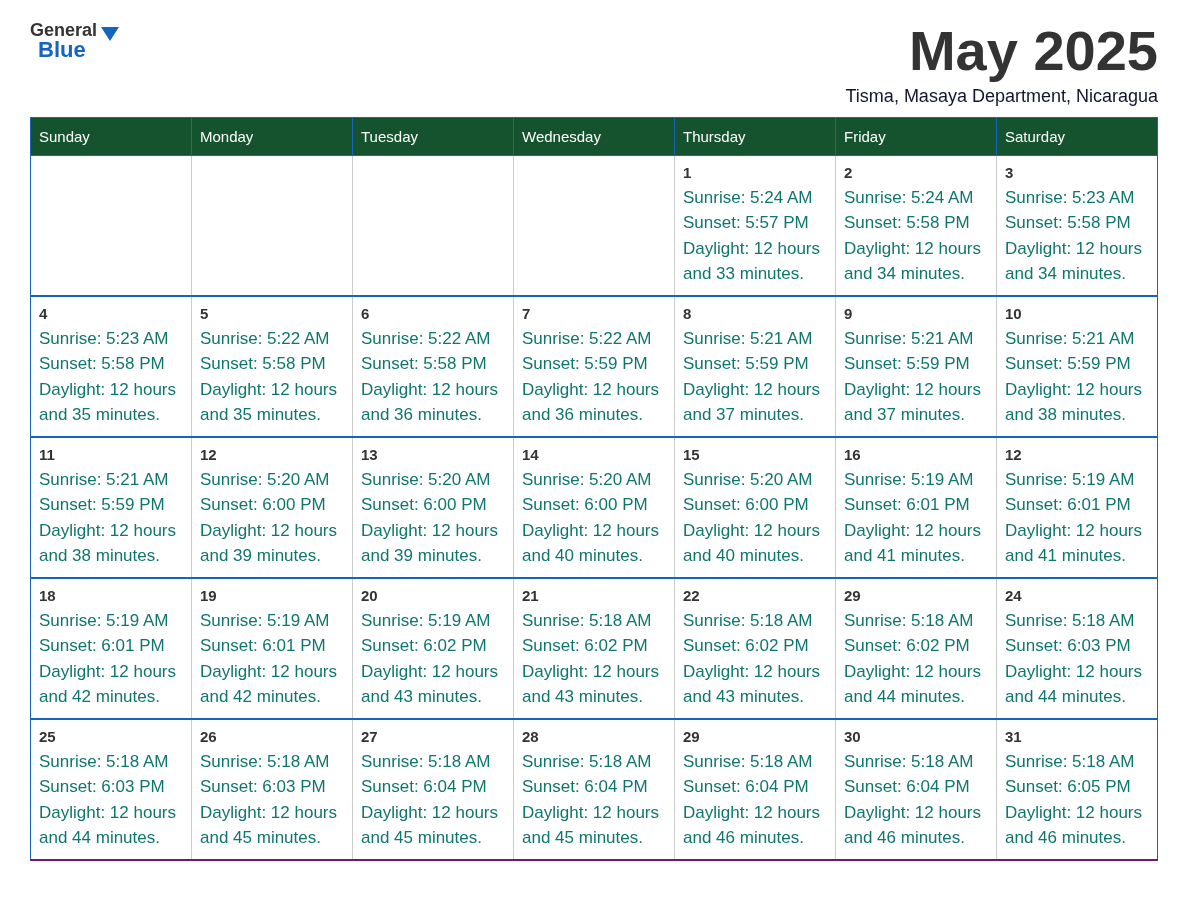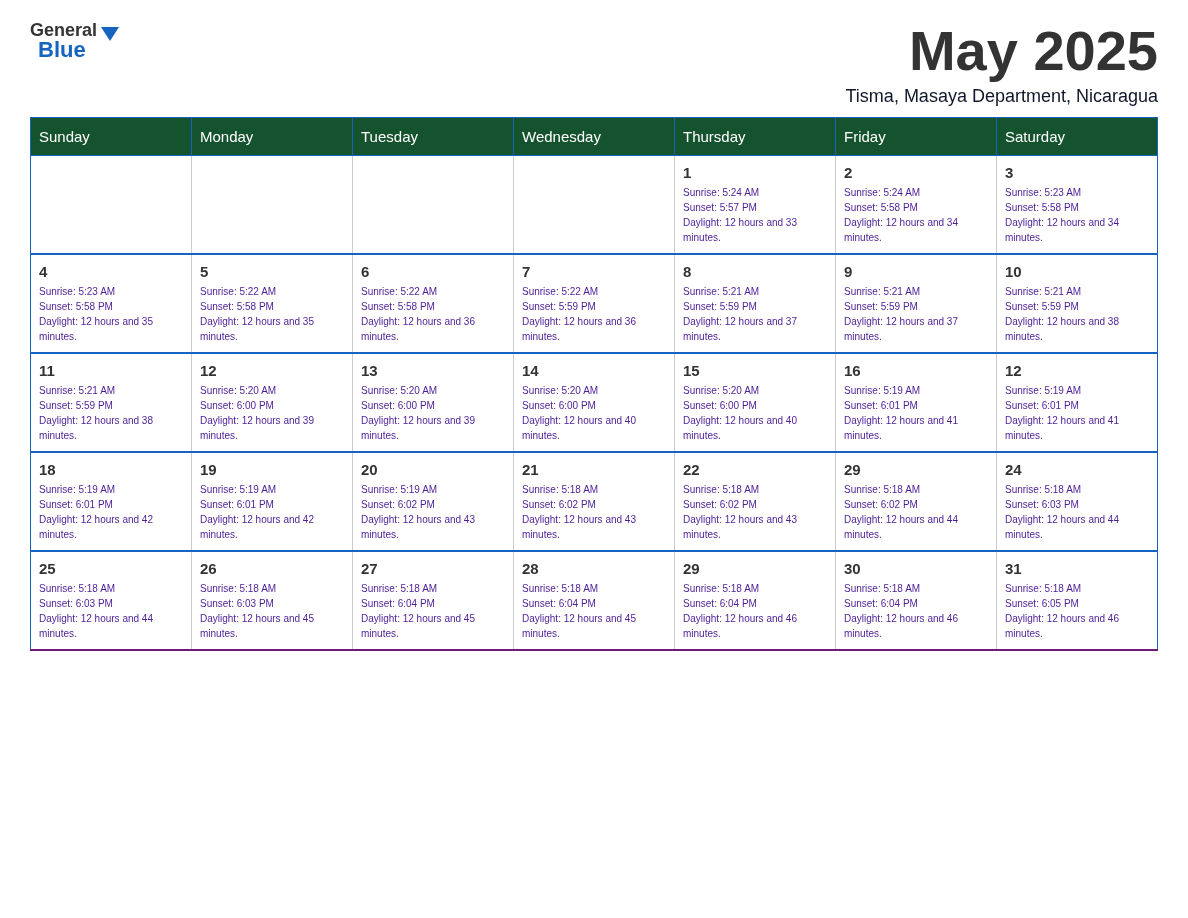--- a/index.html
+++ b/index.html
@@ -78,22 +78,22 @@
     tbody td:first-child { border-left: 1px solid #1565c0; }
     tbody td:last-child { border-right: 1px solid #1565c0; }
     .day-number {
       font-size: 15px;
       font-weight: bold;
       color: #333;
       display: block;
       margin-bottom: 4px;
     }
     .day-info {
-      font-size: 10px;
-      color: #4c1d95;
+      font-size: 17px;
+      color: #0f766e;
       line-height: 1.5;
     }
     .empty-cell { background: #fff; }
     tbody tr:last-child { border-bottom: 2px solid #701a75; }
   </style>
 </head>
 <body>
 
 <div class="header">
   <div class="logo">

